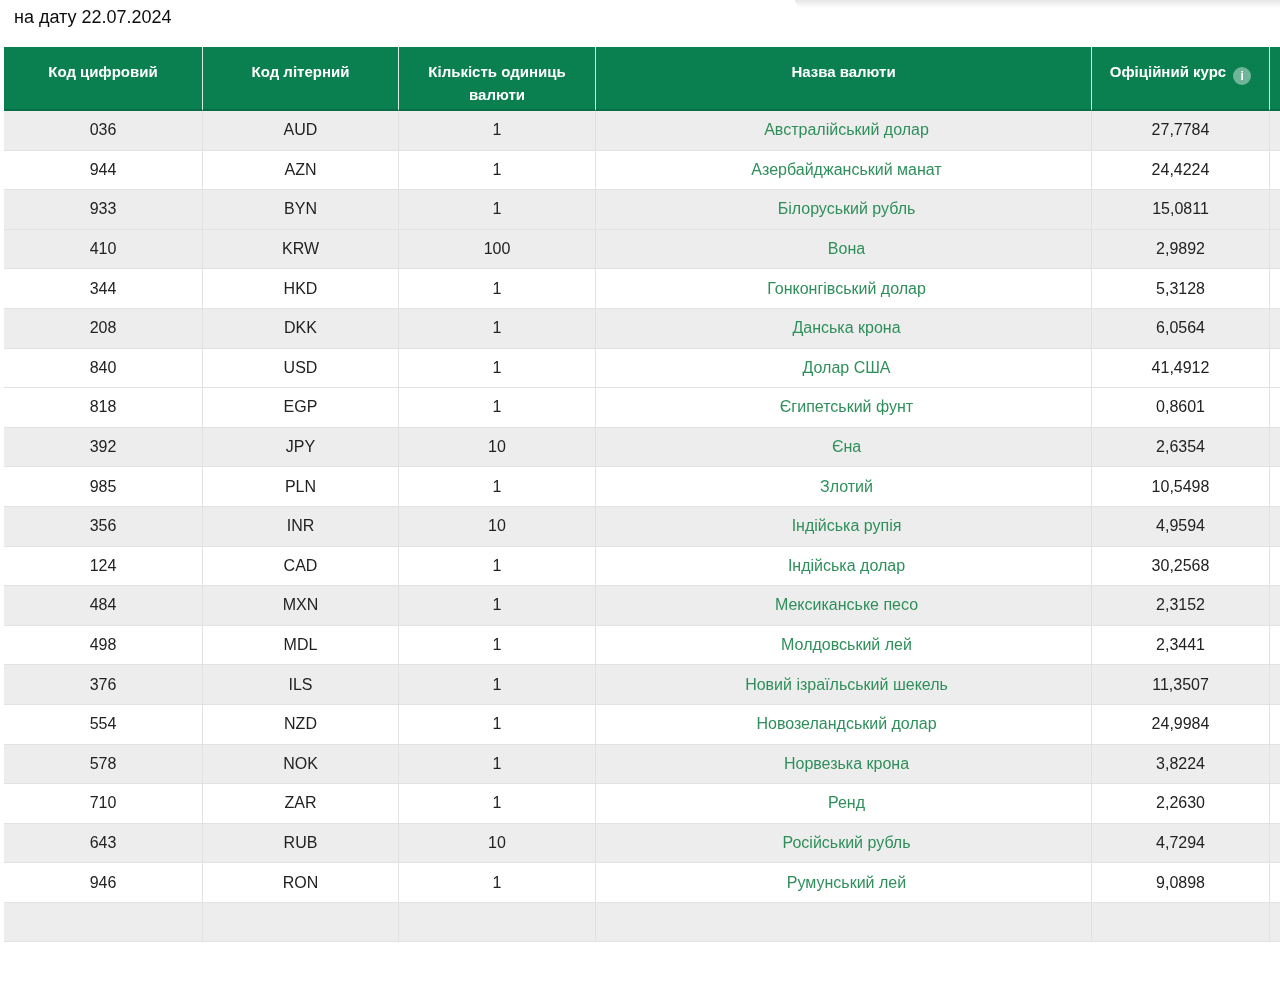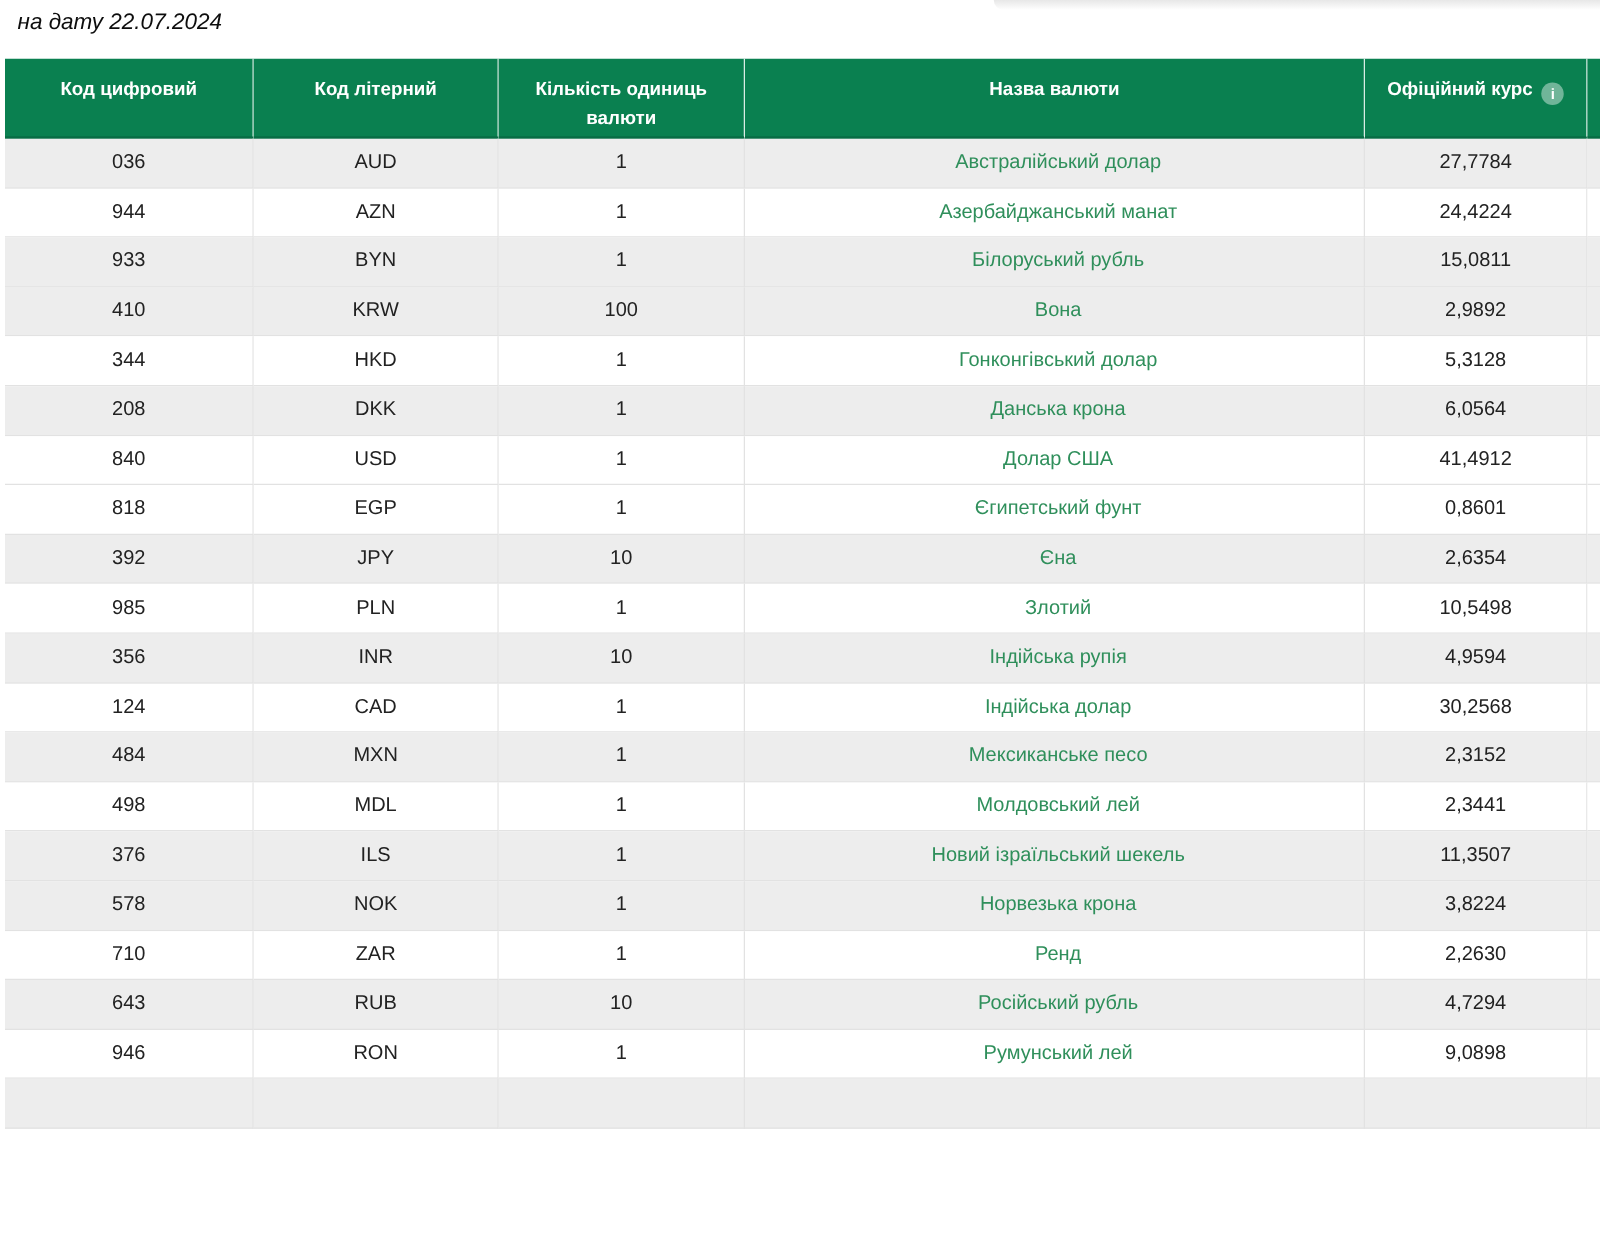--- a/index.html
+++ b/index.html
@@ -16,21 +16,20 @@
     top: 0; left: 795px;
     width: 485px; height: 8px;
     background: linear-gradient(180deg, #e7e7e7, #ffffff);
     border-radius: 0 0 0 10px;
   }
   .date-label {
     position: absolute;
     top: 7px; left: 14px;
     font-size: 18px;
     color: #0d0d0d;
-    font-style: italic;
   }
   table.rates {
     position: absolute;
     top: 47px; left: 4px;
     width: 1276px;
     border-collapse: separate;
     border-spacing: 0;
     table-layout: fixed;
   }
   thead th {
@@ -228,20 +227,28 @@
     <td class="edge-cell"></td>
   </tr>
       <tr class="odd">
     <td>376</td>
     <td>ILS</td>
     <td>1</td>
     <td class="name-cell"><a href="#" class="currency-link">Новий ізраїльський шекель</a></td>
     <td>11,3507</td>
     <td class="edge-cell"></td>
   </tr>
+      <tr>
+    <td>554</td>
+    <td>NZD</td>
+    <td>1</td>
+    <td class="name-cell"><a href="#" class="currency-link">Новозеландський долар</a></td>
+    <td>24,9984</td>
+    <td class="edge-cell"></td>
+  </tr>
       <tr class="odd">
     <td>578</td>
     <td>NOK</td>
     <td>1</td>
     <td class="name-cell"><a href="#" class="currency-link">Норвезька крона</a></td>
     <td>3,8224</td>
     <td class="edge-cell"></td>
   </tr>
       <tr>
     <td>710</td>

